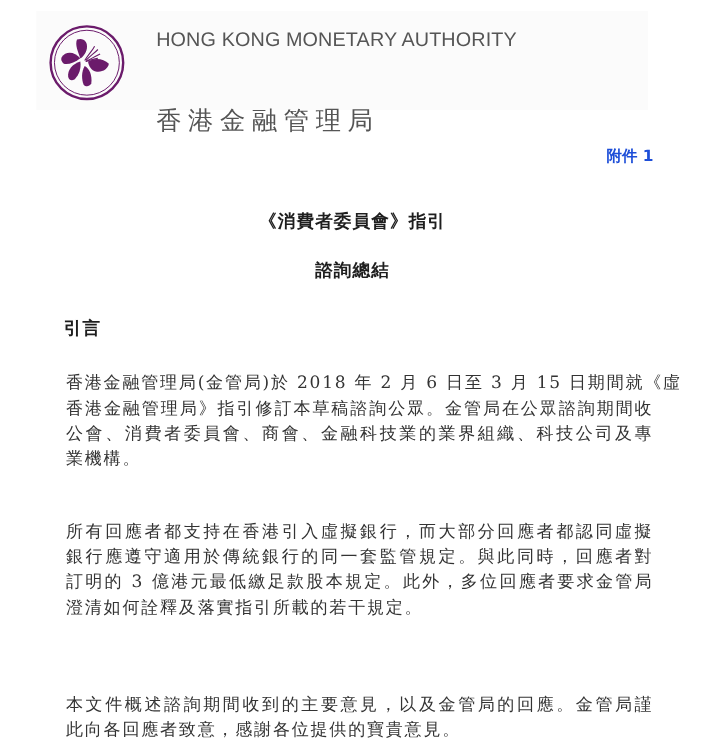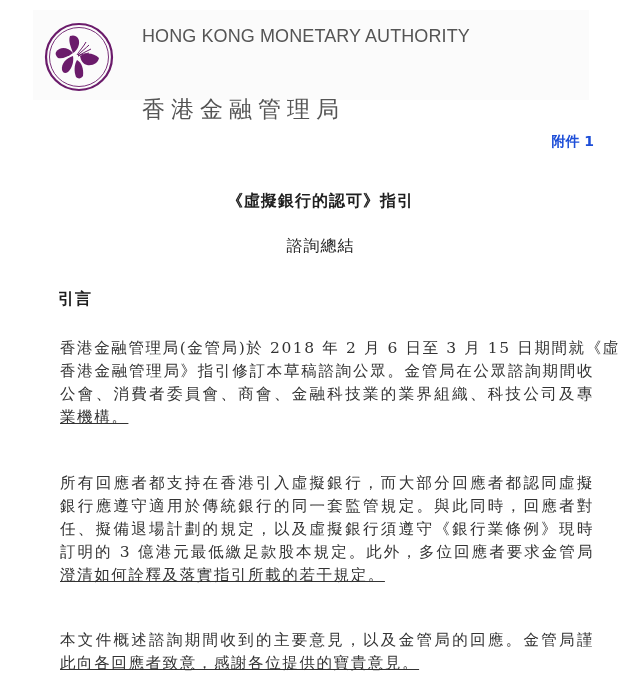--- a/index.html
+++ b/index.html
@@ -28,34 +28,34 @@
   .annex {
     position: absolute; right: 47px; top: 133px;
     font-size: 14px; font-weight: bold; color: #1d4ed8;
   }
   .doc-title {
     position: absolute; left: 0; width: 641px; top: 191px; text-align: center;
     font-size: 16px; font-weight: bold; color: #1e1e1e; letter-spacing: 1px;
   }
   .doc-subtitle {
     position: absolute; left: 0; width: 641px; top: 236px; text-align: center;
-    font-size: 16px; font-weight: normal; color: #1e1e1e; letter-spacing: 1px;
+    font-size: 16px; font-weight: bold; color: #1e1e1e; letter-spacing: 1px;
   }
   .section-heading {
     position: absolute; left: 58px; top: 289px;
     font-size: 16px; font-weight: bold; color: #1e1e1e; letter-spacing: 1px;
   }
   .para {
     position: absolute; left: 58px; width: 534px;
     font-family: "DejaVu Serif", "Liberation Serif", serif;
     font-size: 15.5px; line-height: 23px; color: #333333;
     letter-spacing: 1.6px; text-align: justify; margin: 2px;
   }
   .para .line { display: block; white-space: nowrap; text-align-last: justify; }
-  .para .line.last { text-align-last: left; text-decoration: underline; }
+  .para .line.last { text-align-last: left; }
   #p1 { top: 335px; }
   #p2 { top: 470px; }
   #p3 { top: 627px; }
 </style>
 </head>
 <body>
 
 <div class="header-band"></div>
 
 <svg class="logo" viewBox="0 0 70 70">
@@ -79,36 +79,35 @@
     <path d="M34 34 C39 31 43 29 47 27"></path>
     <path d="M34 34 C38 32 41 32 45 31"></path>
   </g>
 </svg>
 
 <div class="org-en">HONG KONG MONETARY AUTHORITY</div>
 <div class="org-zh">香港金融管理局</div>
 
 <div class="annex">附件 1</div>
 
-<div class="doc-title">《虛擬銀行的認可》指引</div>
+<div class="doc-title">《消費者委員會》指引</div>
 <div class="doc-subtitle">諮詢總結</div>
 
 <div class="section-heading">引言</div>
 
 <div class="para" id="p1">
   <span class="line">香港金融管理局(金管局)於 2018 年 2 月 6 日至 3 月 15 日期間就《虛</span>
   <span class="line">香港金融管理局》指引修訂本草稿諮詢公眾。金管局在公眾諮詢期間收</span>
   <span class="line">公會、消費者委員會、商會、金融科技業的業界組織、科技公司及專</span>
   <span class="line last">業機構。</span>
 </div>
 
 <div class="para" id="p2">
   <span class="line">所有回應者都支持在香港引入虛擬銀行，而大部分回應者都認同虛擬</span>
   <span class="line">銀行應遵守適用於傳統銀行的同一套監管規定。與此同時，回應者對</span>
-  <span class="line">任、擬備退場計劃的規定，以及虛擬銀行須遵守《銀行業條例》現時</span>
   <span class="line">訂明的 3 億港元最低繳足款股本規定。此外，多位回應者要求金管局</span>
   <span class="line last">澄清如何詮釋及落實指引所載的若干規定。</span>
 </div>
 
 <div class="para" id="p3">
   <span class="line">本文件概述諮詢期間收到的主要意見，以及金管局的回應。金管局謹</span>
   <span class="line last">此向各回應者致意，感謝各位提供的寶貴意見。</span>
 </div>
 
 </body></html>

